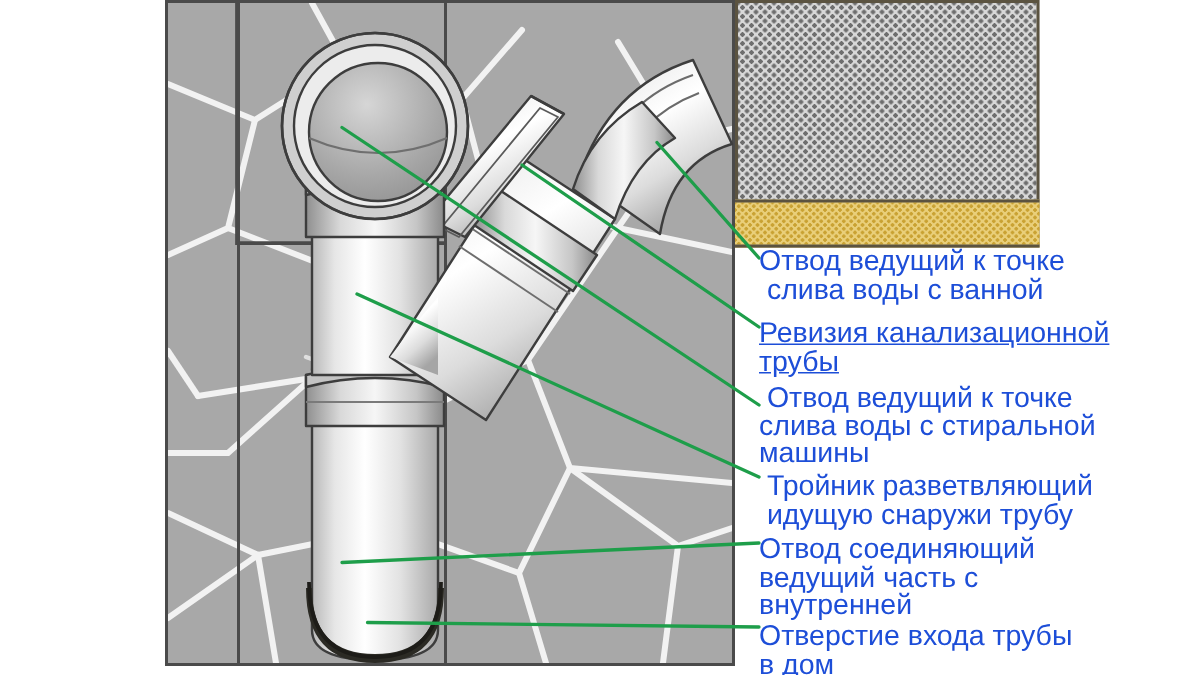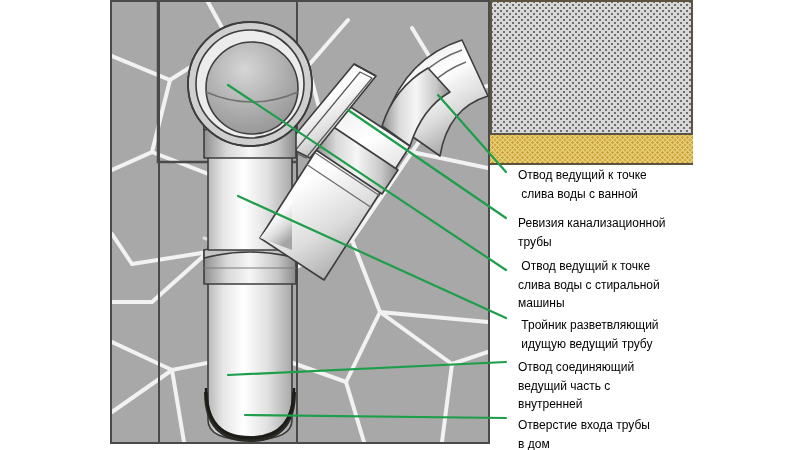--- a/index.html
+++ b/index.html
@@ -26,21 +26,21 @@
   #plaster .sand{position:absolute;left:-2px;right:-2px;bottom:-2px;height:32px;
       background:#e9cf7a;border-top:2px solid #5b5340;
       border-bottom:2px solid #5b5340;box-sizing:border-box;
       background-image:
         radial-gradient(#c9a233 32%, transparent 34%),
         radial-gradient(#c9a233 32%, transparent 34%);
       background-size:5px 5px,5px 5px;background-position:0 0,2.5px 2.5px;}
 
   
   #labels{position:absolute;left:506px;top:166px;width:294px;}
-  .label{position:absolute;left:12px;color:#000000;font-size:12px;
+  .label{position:absolute;left:0;color:#1d4ed8;font-size:19px;
          line-height:18.5px;white-space:pre;}
 
   
   #leads{position:absolute;left:0;top:0;width:800px;height:450px;
          pointer-events:none;}
 </style>
 </head>
 <body>
 
 <div id="root">
@@ -172,27 +172,27 @@
       <line x1="506" y1="218" x2="348" y2="110" stroke="#1e9e4a" stroke-width="2.2" stroke-linecap="round"></line>
       <line x1="506" y1="270" x2="228" y2="85" stroke="#1e9e4a" stroke-width="2.2" stroke-linecap="round"></line>
       <line x1="506" y1="318" x2="238" y2="196" stroke="#1e9e4a" stroke-width="2.2" stroke-linecap="round"></line>
       <line x1="506" y1="362" x2="228" y2="375" stroke="#1e9e4a" stroke-width="2.2" stroke-linecap="round"></line>
       <line x1="506" y1="418" x2="245" y2="415" stroke="#1e9e4a" stroke-width="2.2" stroke-linecap="round"></line>
     </svg>
 
   <div id="labels">
     <div class="label" style="top: 0px;">Отвод ведущий к точке
  слива воды с ванной</div>
-    <div class="label" style="top: 48px;">Ревизия канализационной
+    <div class="label" style="top: 48px; text-decoration: underline;">Ревизия канализационной
 трубы</div>
     <div class="label" style="top: 91px;"> Отвод ведущий к точке
 слива воды с стиральной
 машины</div>
     <div class="label" style="top: 150px;"> Тройник разветвляющий
- идущую ведущий трубу</div>
+ идущую снаружи трубу</div>
     <div class="label" style="top: 192px;">Отвод соединяющий
 ведущий часть с
 внутренней</div>
     <div class="label" style="top: 250px;">Отверстие входа трубы
 в дом</div>
   </div>
 
 </div>
 
 </body></html>

